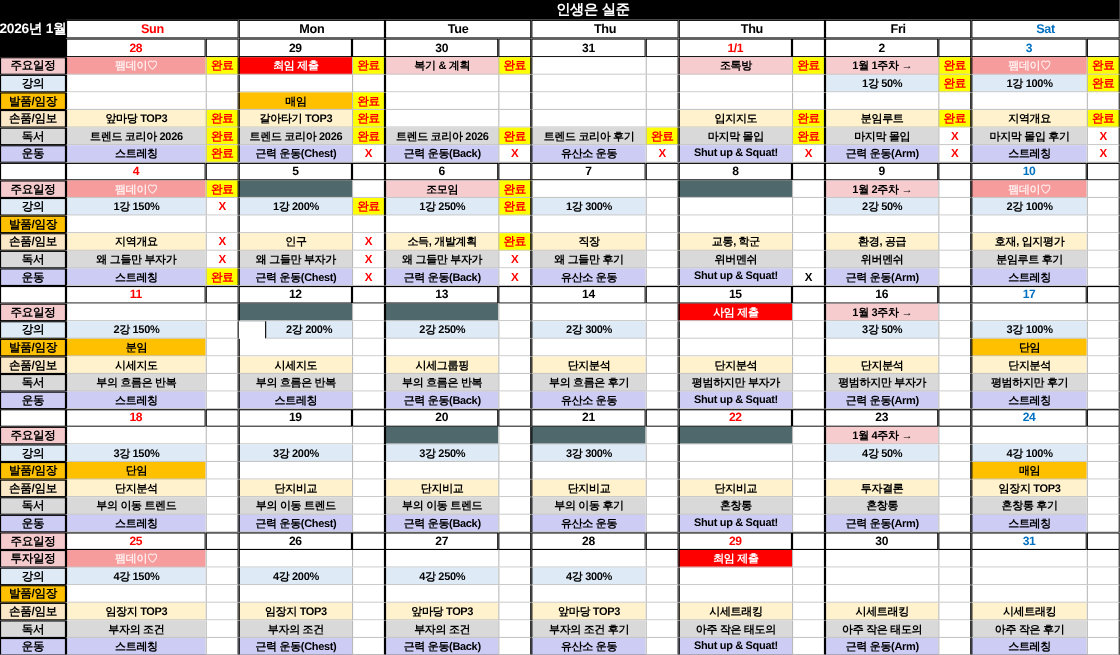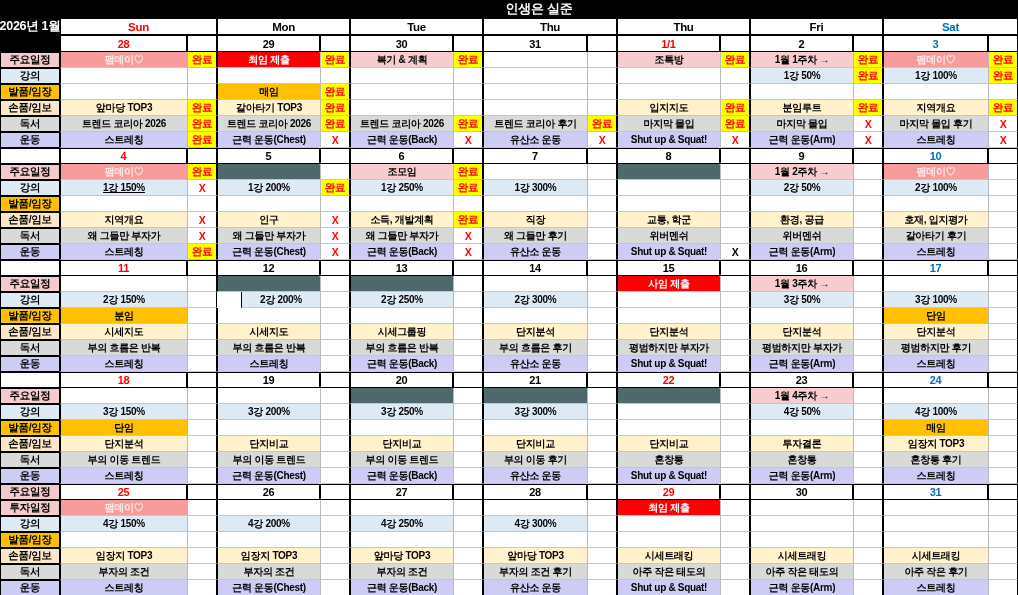--- a/index.html
+++ b/index.html
@@ -177,21 +177,21 @@
     <div class="cell sc st-done" style="grid-area: 11 / 7;">완료</div>
     <div class="cell cc " style="grid-area: 11 / 8;"></div>
     <div class="cell sc " style="grid-area: 11 / 9;"></div>
     <div class="cell cc bg-dark" style="grid-area: 11 / 10;"></div>
     <div class="cell sc " style="grid-area: 11 / 11;"></div>
     <div class="cell cc bg-plight" style="grid-area: 11 / 12;">1월 2주차 →</div>
     <div class="cell sc " style="grid-area: 11 / 13;"></div>
     <div class="cell cc bg-pstrong" style="grid-area: 11 / 14;">팸데이♡</div>
     <div class="cell sc " style="grid-area: 11 / 15;"></div>
     <div class="cell lab l-blue" style="grid-area: 12 / 1;">강의</div>
-    <div class="cell cc bg-blue" style="grid-area: 12 / 2; text-decoration: underline;">1강 150%</div>
+    <div class="cell cc bg-blue" style="grid-area: 12 / 2;">1강 150%</div>
     <div class="cell sc st-x" style="grid-area: 12 / 3;">X</div>
     <div class="cell cc bg-blue" style="grid-area: 12 / 4;">1강 200%</div>
     <div class="cell sc st-done" style="grid-area: 12 / 5;">완료</div>
     <div class="cell cc bg-blue" style="grid-area: 12 / 6;">1강 250%</div>
     <div class="cell sc st-done" style="grid-area: 12 / 7;">완료</div>
     <div class="cell cc bg-blue" style="grid-area: 12 / 8;">1강 300%</div>
     <div class="cell sc " style="grid-area: 12 / 9;"></div>
     <div class="cell cc " style="grid-area: 12 / 10;"></div>
     <div class="cell sc " style="grid-area: 12 / 11;"></div>
     <div class="cell cc bg-blue" style="grid-area: 12 / 12;">2강 50%</div>
@@ -234,21 +234,21 @@
     <div class="cell cc bg-gray" style="grid-area: 15 / 4;">왜 그들만 부자가</div>
     <div class="cell sc st-x" style="grid-area: 15 / 5;">X</div>
     <div class="cell cc bg-gray" style="grid-area: 15 / 6;">왜 그들만 부자가</div>
     <div class="cell sc st-x" style="grid-area: 15 / 7;">X</div>
     <div class="cell cc bg-gray" style="grid-area: 15 / 8;">왜 그들만 후기</div>
     <div class="cell sc " style="grid-area: 15 / 9;"></div>
     <div class="cell cc bg-gray" style="grid-area: 15 / 10;">위버멘쉬</div>
     <div class="cell sc " style="grid-area: 15 / 11;"></div>
     <div class="cell cc bg-gray" style="grid-area: 15 / 12;">위버멘쉬</div>
     <div class="cell sc " style="grid-area: 15 / 13;"></div>
-    <div class="cell cc bg-gray" style="grid-area: 15 / 14;">갈아타기 후기</div>
+    <div class="cell cc bg-gray" style="grid-area: 15 / 14;">분임루트 후기</div>
     <div class="cell sc " style="grid-area: 15 / 15;"></div>
     <div class="cell lab l-lav" style="grid-area: 16 / 1;">운동</div>
     <div class="cell cc bg-lav" style="grid-area: 16 / 2;">스트레칭</div>
     <div class="cell sc st-done" style="grid-area: 16 / 3;">완료</div>
     <div class="cell cc bg-lav" style="grid-area: 16 / 4;">근력 운동(Chest)</div>
     <div class="cell sc st-x" style="grid-area: 16 / 5;">X</div>
     <div class="cell cc bg-lav" style="grid-area: 16 / 6;">근력 운동(Back)</div>
     <div class="cell sc st-x" style="grid-area: 16 / 7;">X</div>
     <div class="cell cc bg-lav" style="grid-area: 16 / 8;">유산소 운동</div>
     <div class="cell sc " style="grid-area: 16 / 9;"></div>

